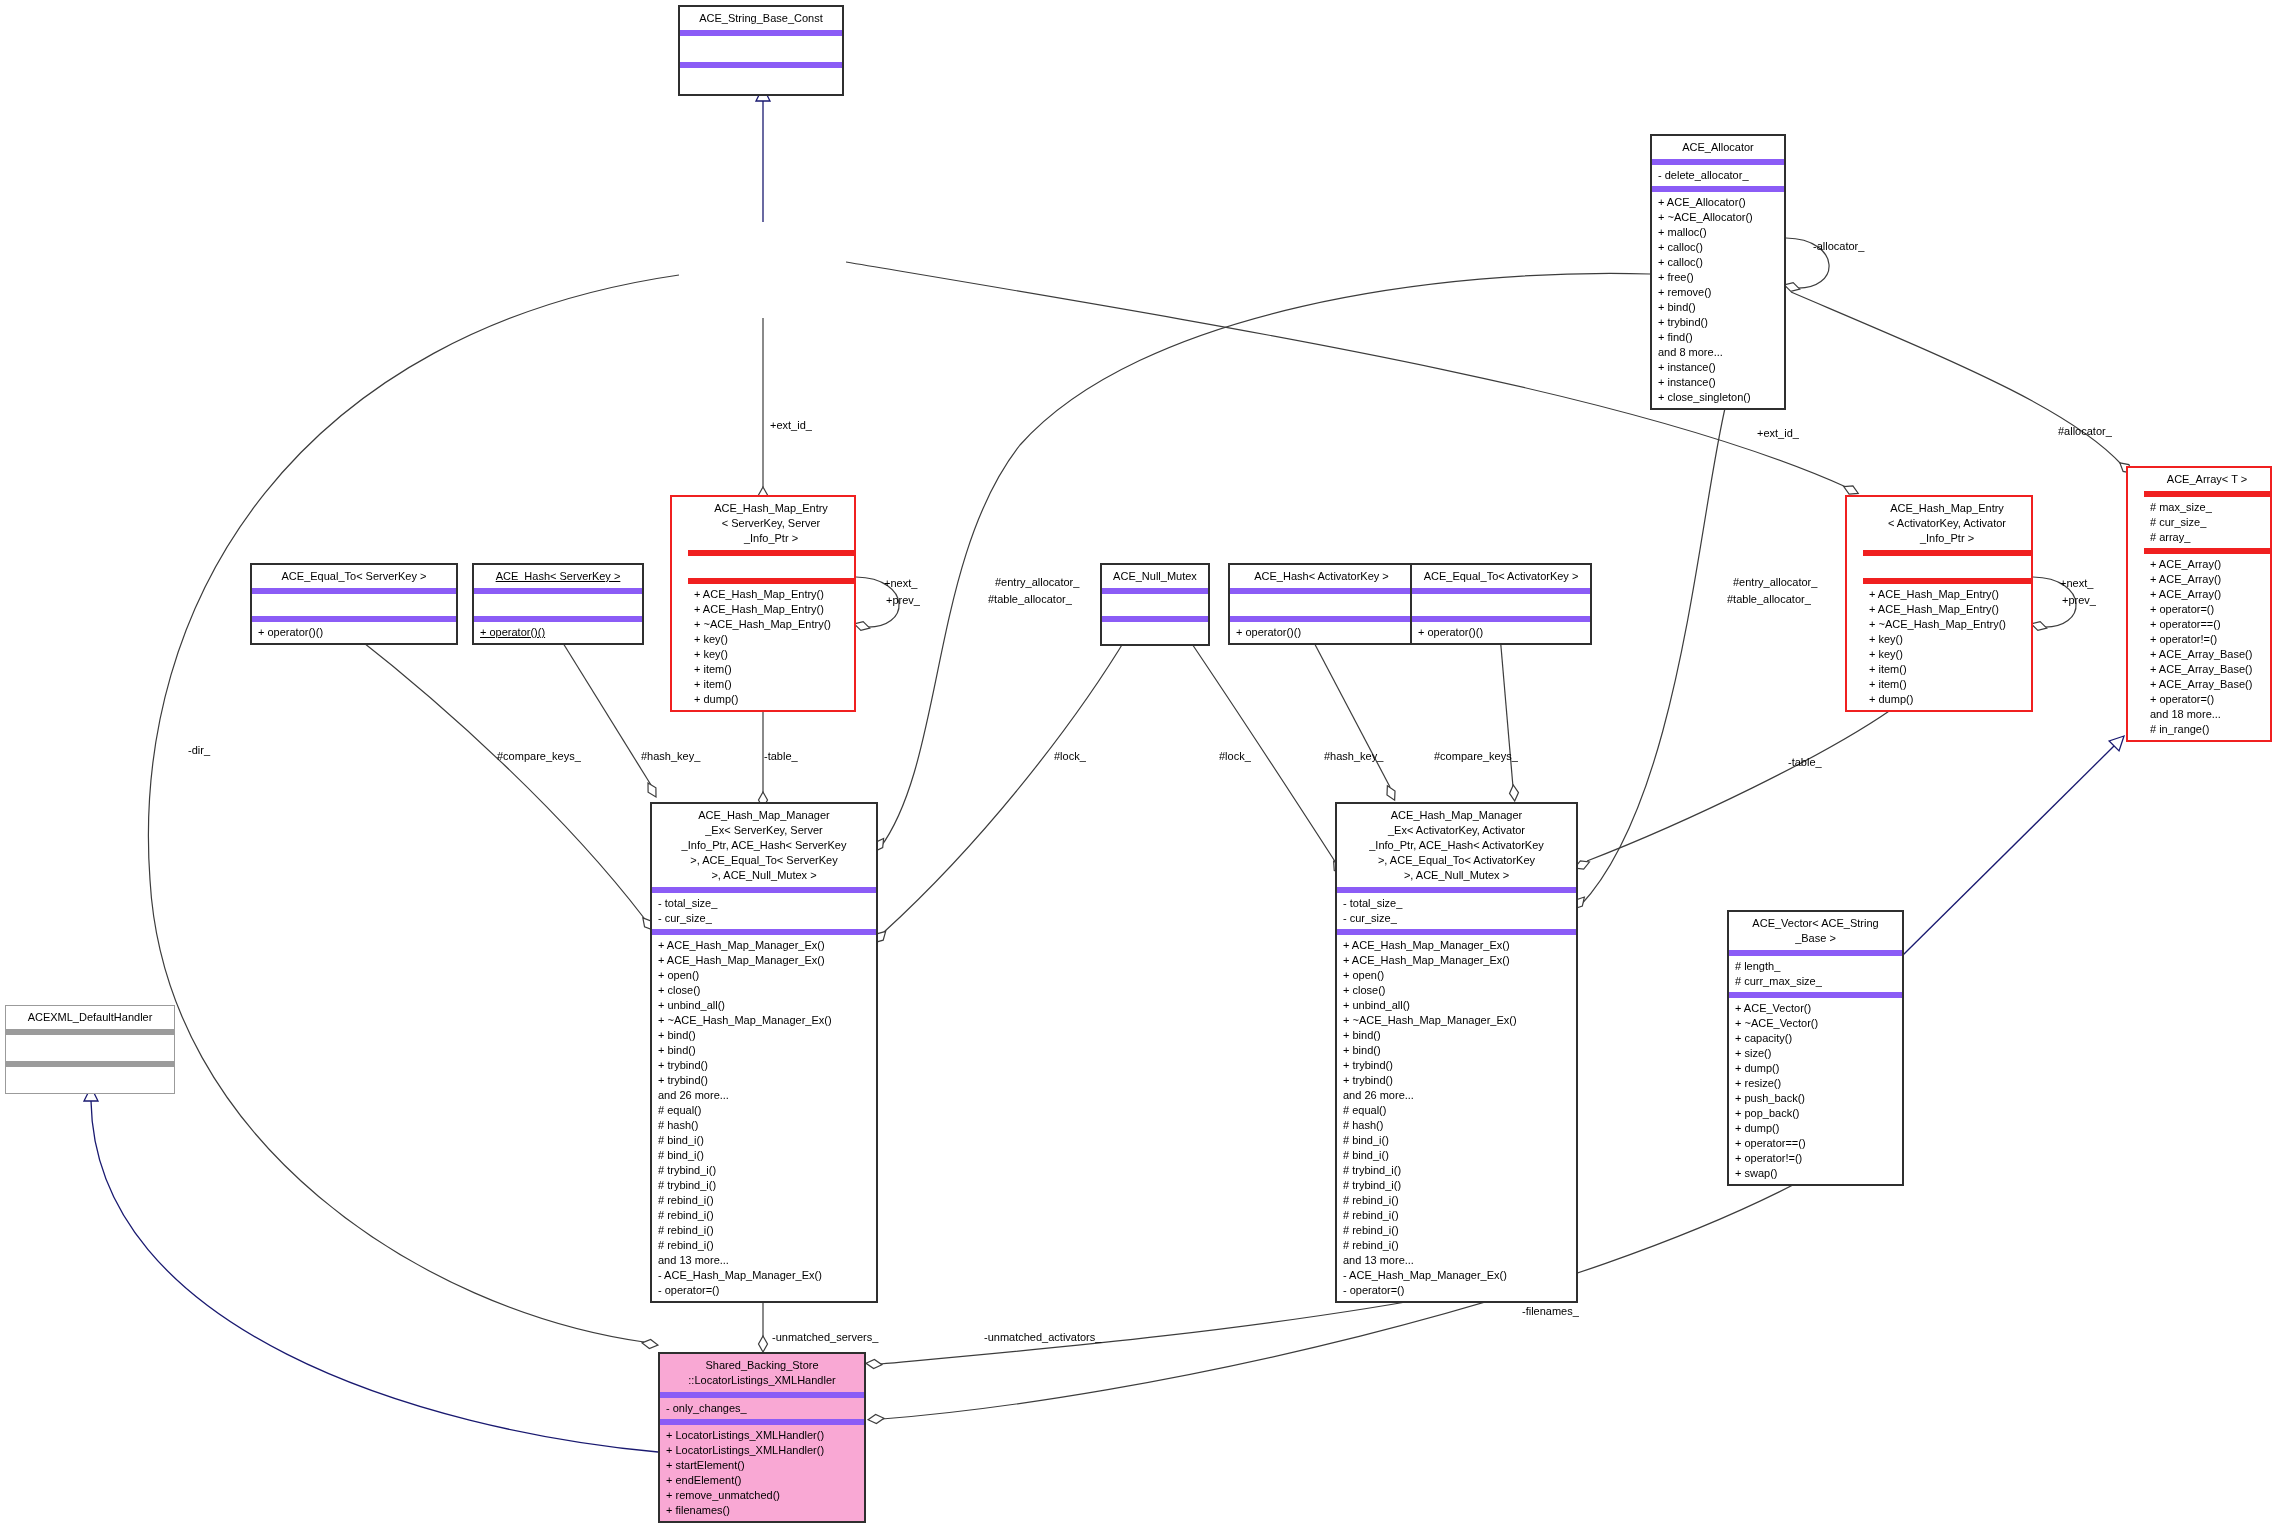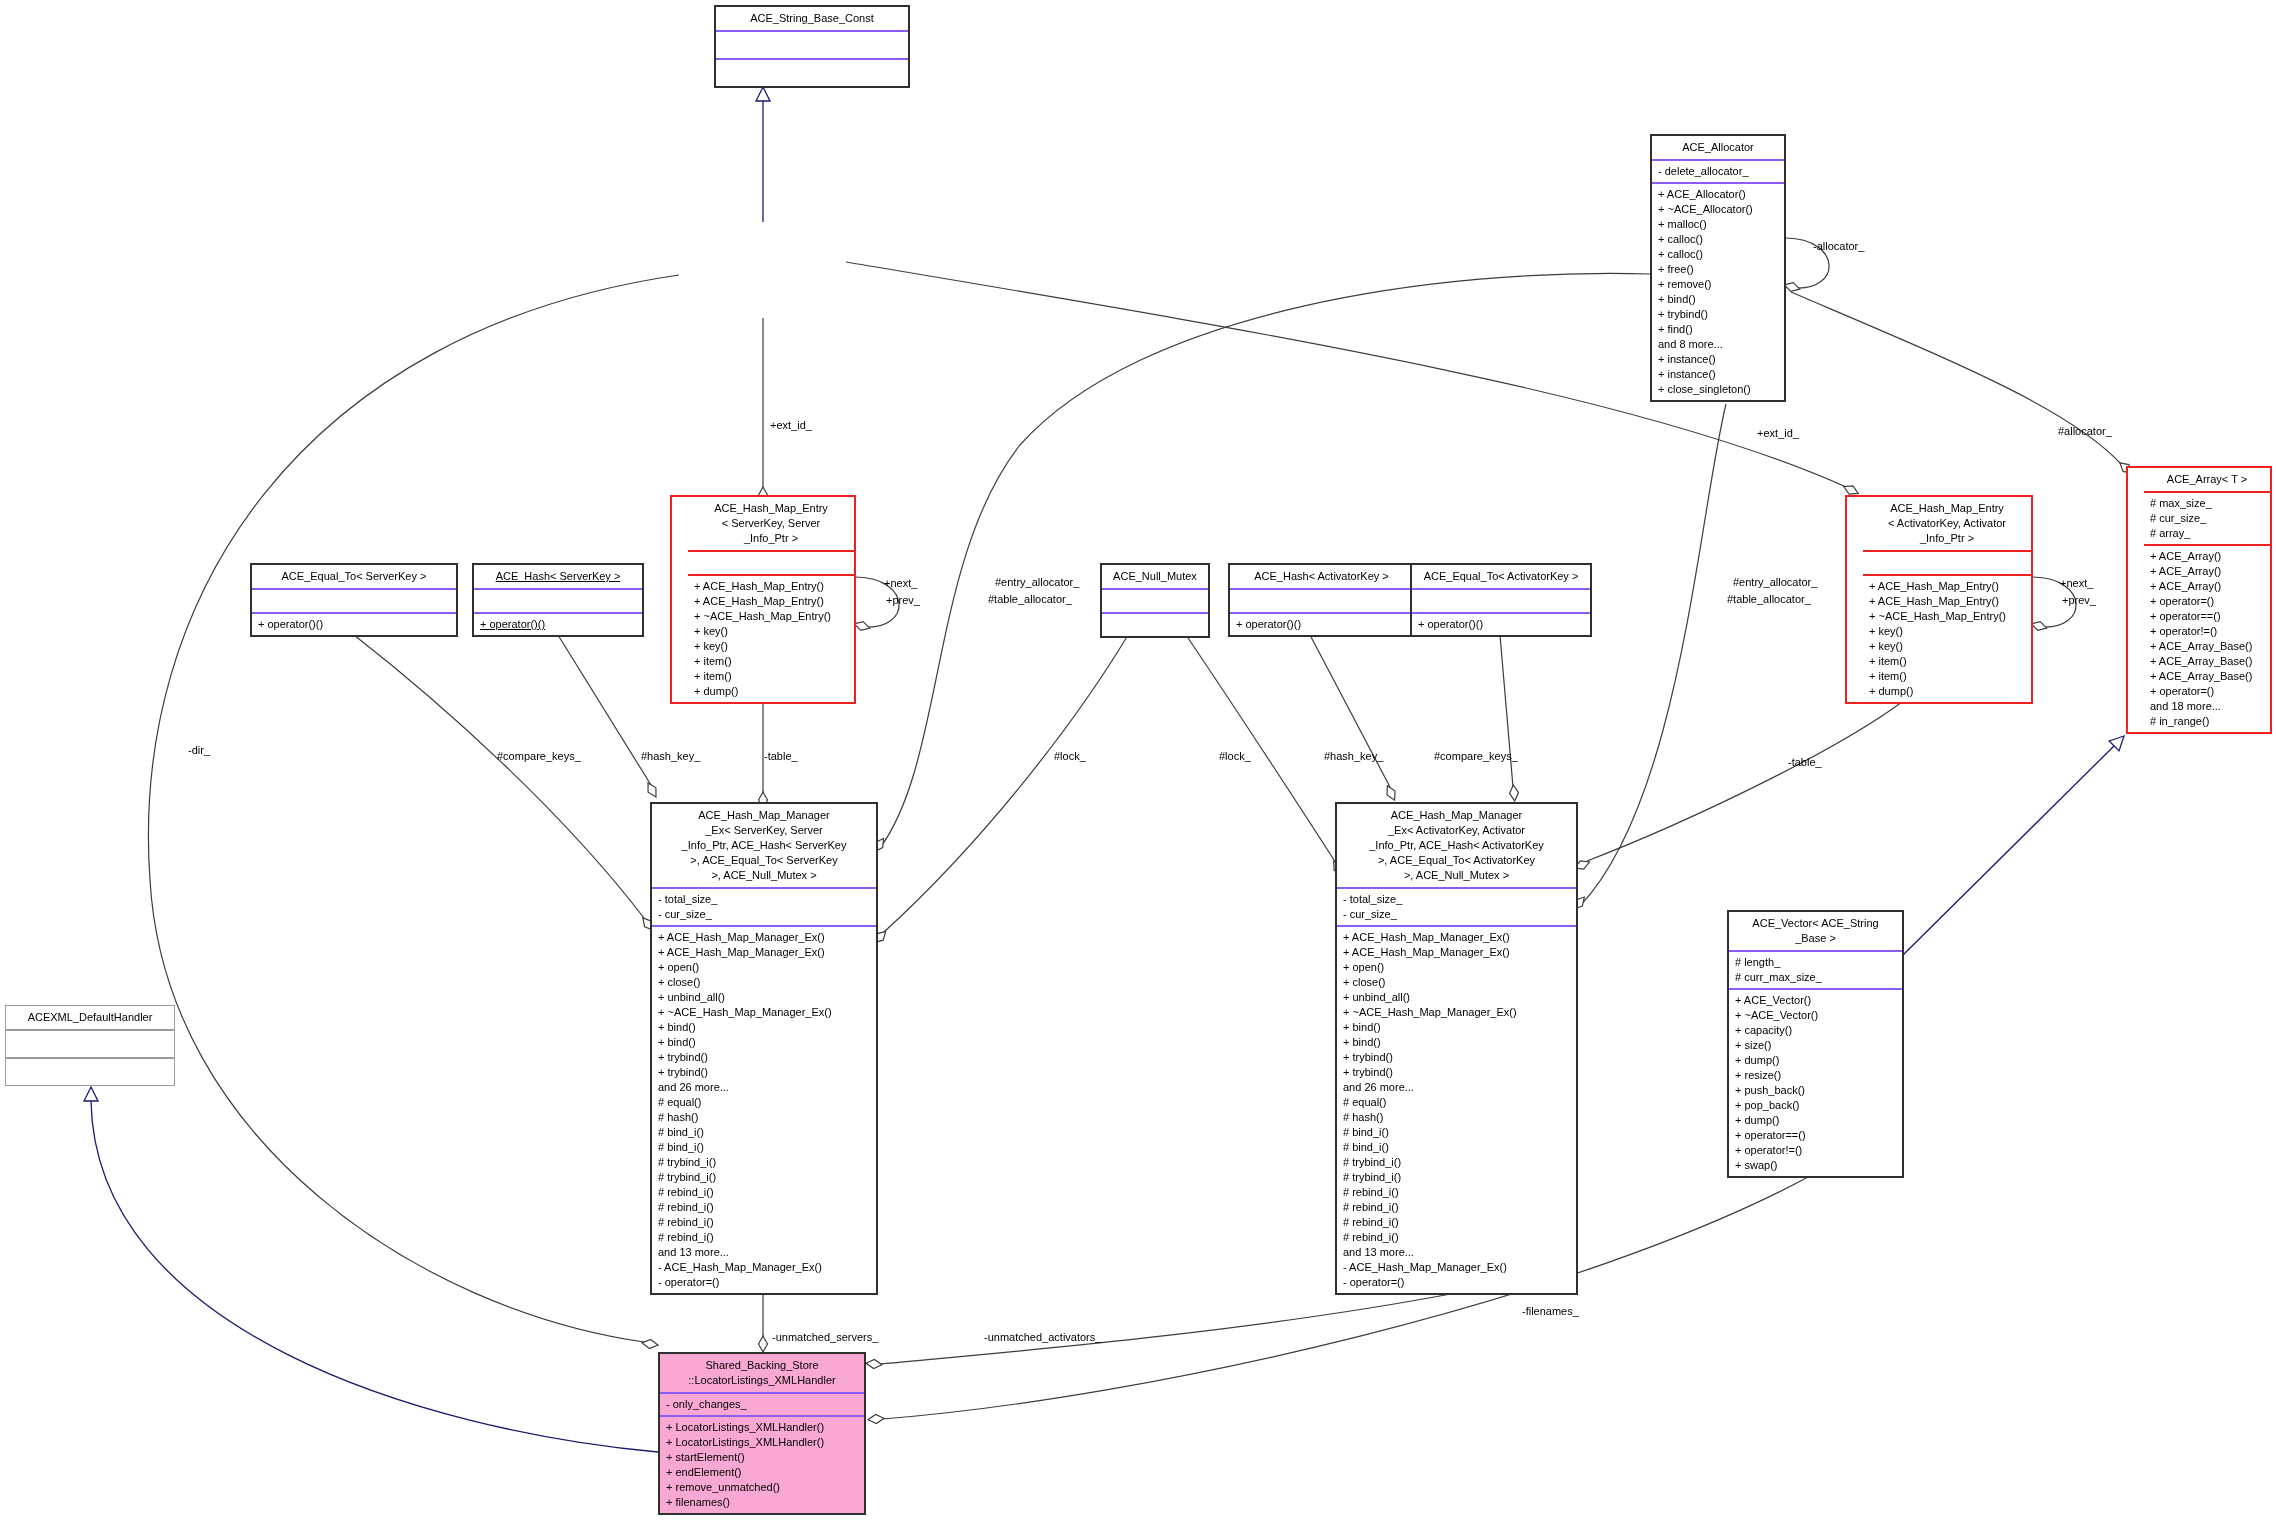--- a/index.html
+++ b/index.html
@@ -2,21 +2,21 @@
 <html><head>
 <meta charset="utf-8">
 <style>
   html,body{margin:0;padding:0;background:#ffffff;}
   #canvas{position:relative;width:2276px;height:1523px;overflow:hidden;
           font-family:"Liberation Sans","DejaVu Sans",sans-serif;color:#000;}
   svg.edges{position:absolute;left:0;top:0;z-index:1;}
   .uml{position:absolute;z-index:2;background:#ffffff;border:2px solid #2f2f2f;
        font-size:11px;line-height:15px;box-sizing:border-box;cursor:pointer;}
   .uml .title{padding:4px 5px;text-align:center;white-space:nowrap;}
-  .uml .attrs,.uml .methods{border-top:2px solid #8b5cf6;padding:3px 6px;}
+  .uml .attrs,.uml .methods{border-top:6px solid #8b5cf6;padding:3px 6px;}
   .uml .attrs.empty,.uml .methods.empty{min-height:16px;}
   .uml .line{white-space:nowrap;text-align:left;}
   .uml.red{border-color:#f02020;padding-left:16px;}
   .uml.red .attrs,.uml.red .methods{border-top-color:#f02020;}
   .uml.gray{background:#f9a8d4;}
   .uml.light{border-color:#9b9b9b;border-width:1px;}
   .uml.light .attrs,.uml.light .methods{border-top-color:#9b9b9b;}
   .uml.wide-empty .attrs.empty,.uml.wide-empty .methods.empty{min-height:20px;}
   .edge-label{position:absolute;z-index:3;font-size:11px;line-height:14px;
               white-space:nowrap;background:transparent;}
@@ -78,21 +78,21 @@
         <path d="M-8,0 L0,-4.5 L8,0 L0,4.5 Z" transform="translate(1579,903) rotate(-48)"></path>
         <path d="M-8,0 L0,-4.5 L8,0 L0,4.5 Z" transform="translate(2126,468) rotate(40)"></path>
         <path d="M-8,0 L0,-4.5 L8,0 L0,4.5 Z" transform="translate(876,1419) rotate(-5)"></path>
         <path d="M-8,0 L0,-4.5 L8,0 L0,4.5 Z" transform="translate(763,1344) rotate(90)"></path>
         <path d="M-8,0 L0,-4.5 L8,0 L0,4.5 Z" transform="translate(874,1364) rotate(5)"></path>
         <path d="M-8,0 L0,-4.5 L8,0 L0,4.5 Z" transform="translate(862,626) rotate(15)"></path>
         <path d="M-8,0 L0,-4.5 L8,0 L0,4.5 Z" transform="translate(2039,626) rotate(15)"></path>
         <path d="M-8,0 L0,-4.5 L8,0 L0,4.5 Z" transform="translate(1792,287) rotate(15)"></path>
       </g>
 </svg>
-<div class="uml wide-empty" style="left: 678px; top: 5px; width: 196px; margin-left: 36px;">
+<div class="uml wide-empty" style="left: 678px; top: 5px; width: 166px;">
       <div class="title">
         <div>ACE_String_Base_Const</div>
       </div>
       <div class="attrs empty"></div>
       <div class="methods empty"></div>
     </div>
     <div class="uml " style="left: 1650px; top: 134px; width: 136px;">
       <div class="title">
         <div>ACE_Allocator</div>
       </div>

